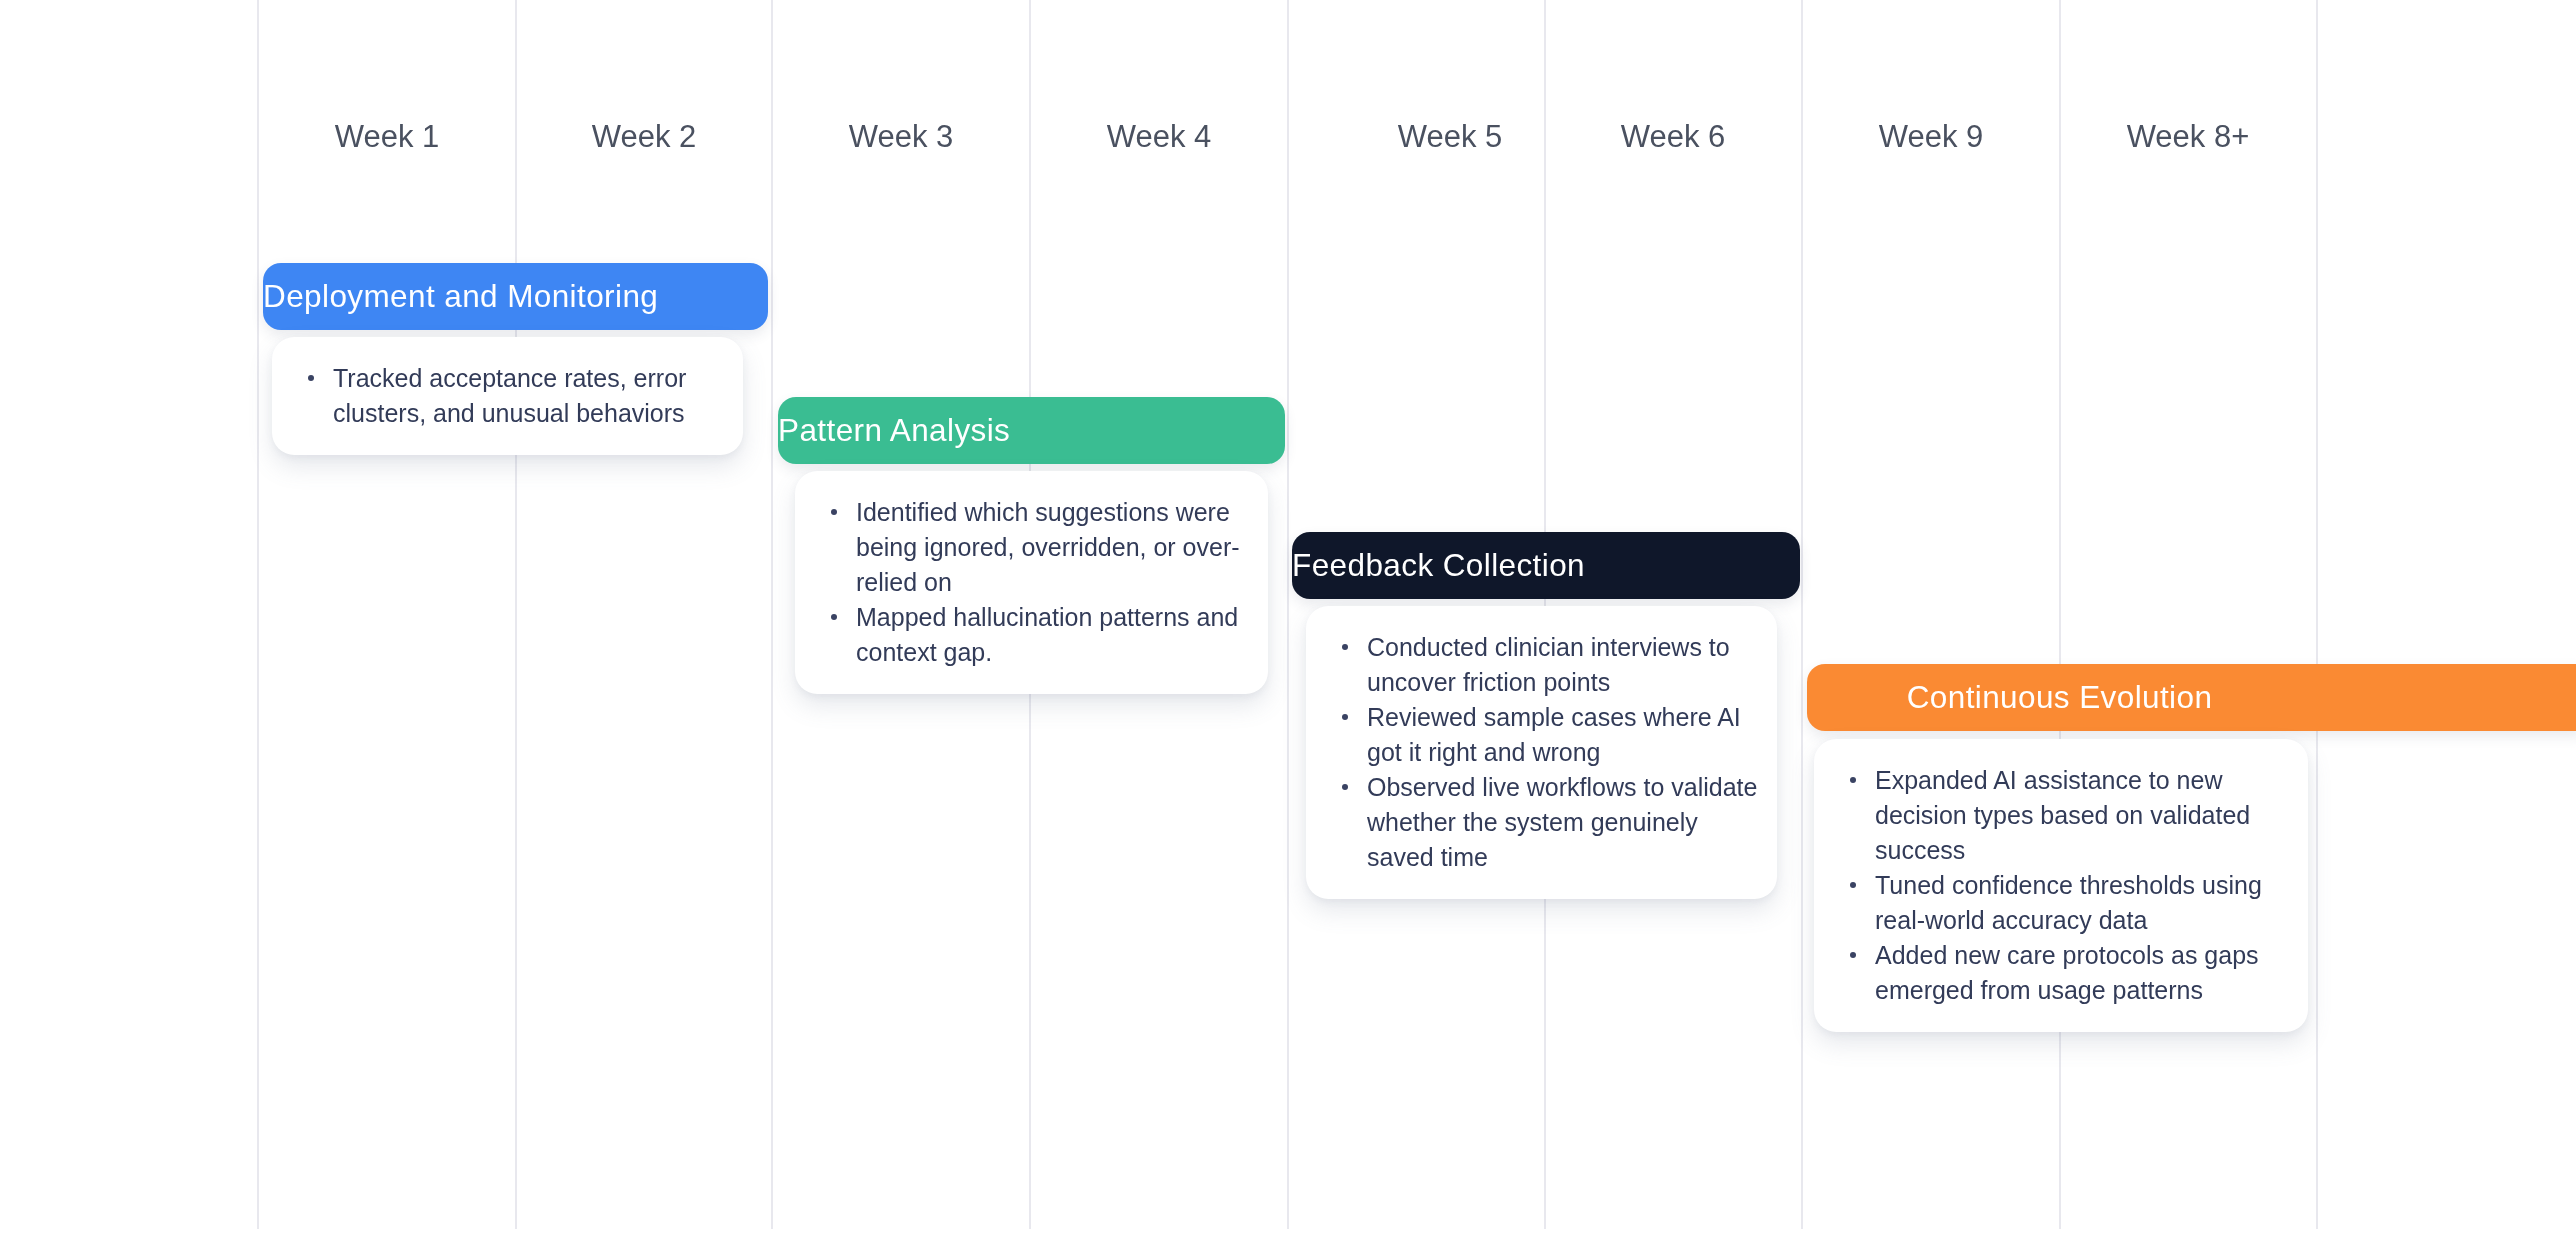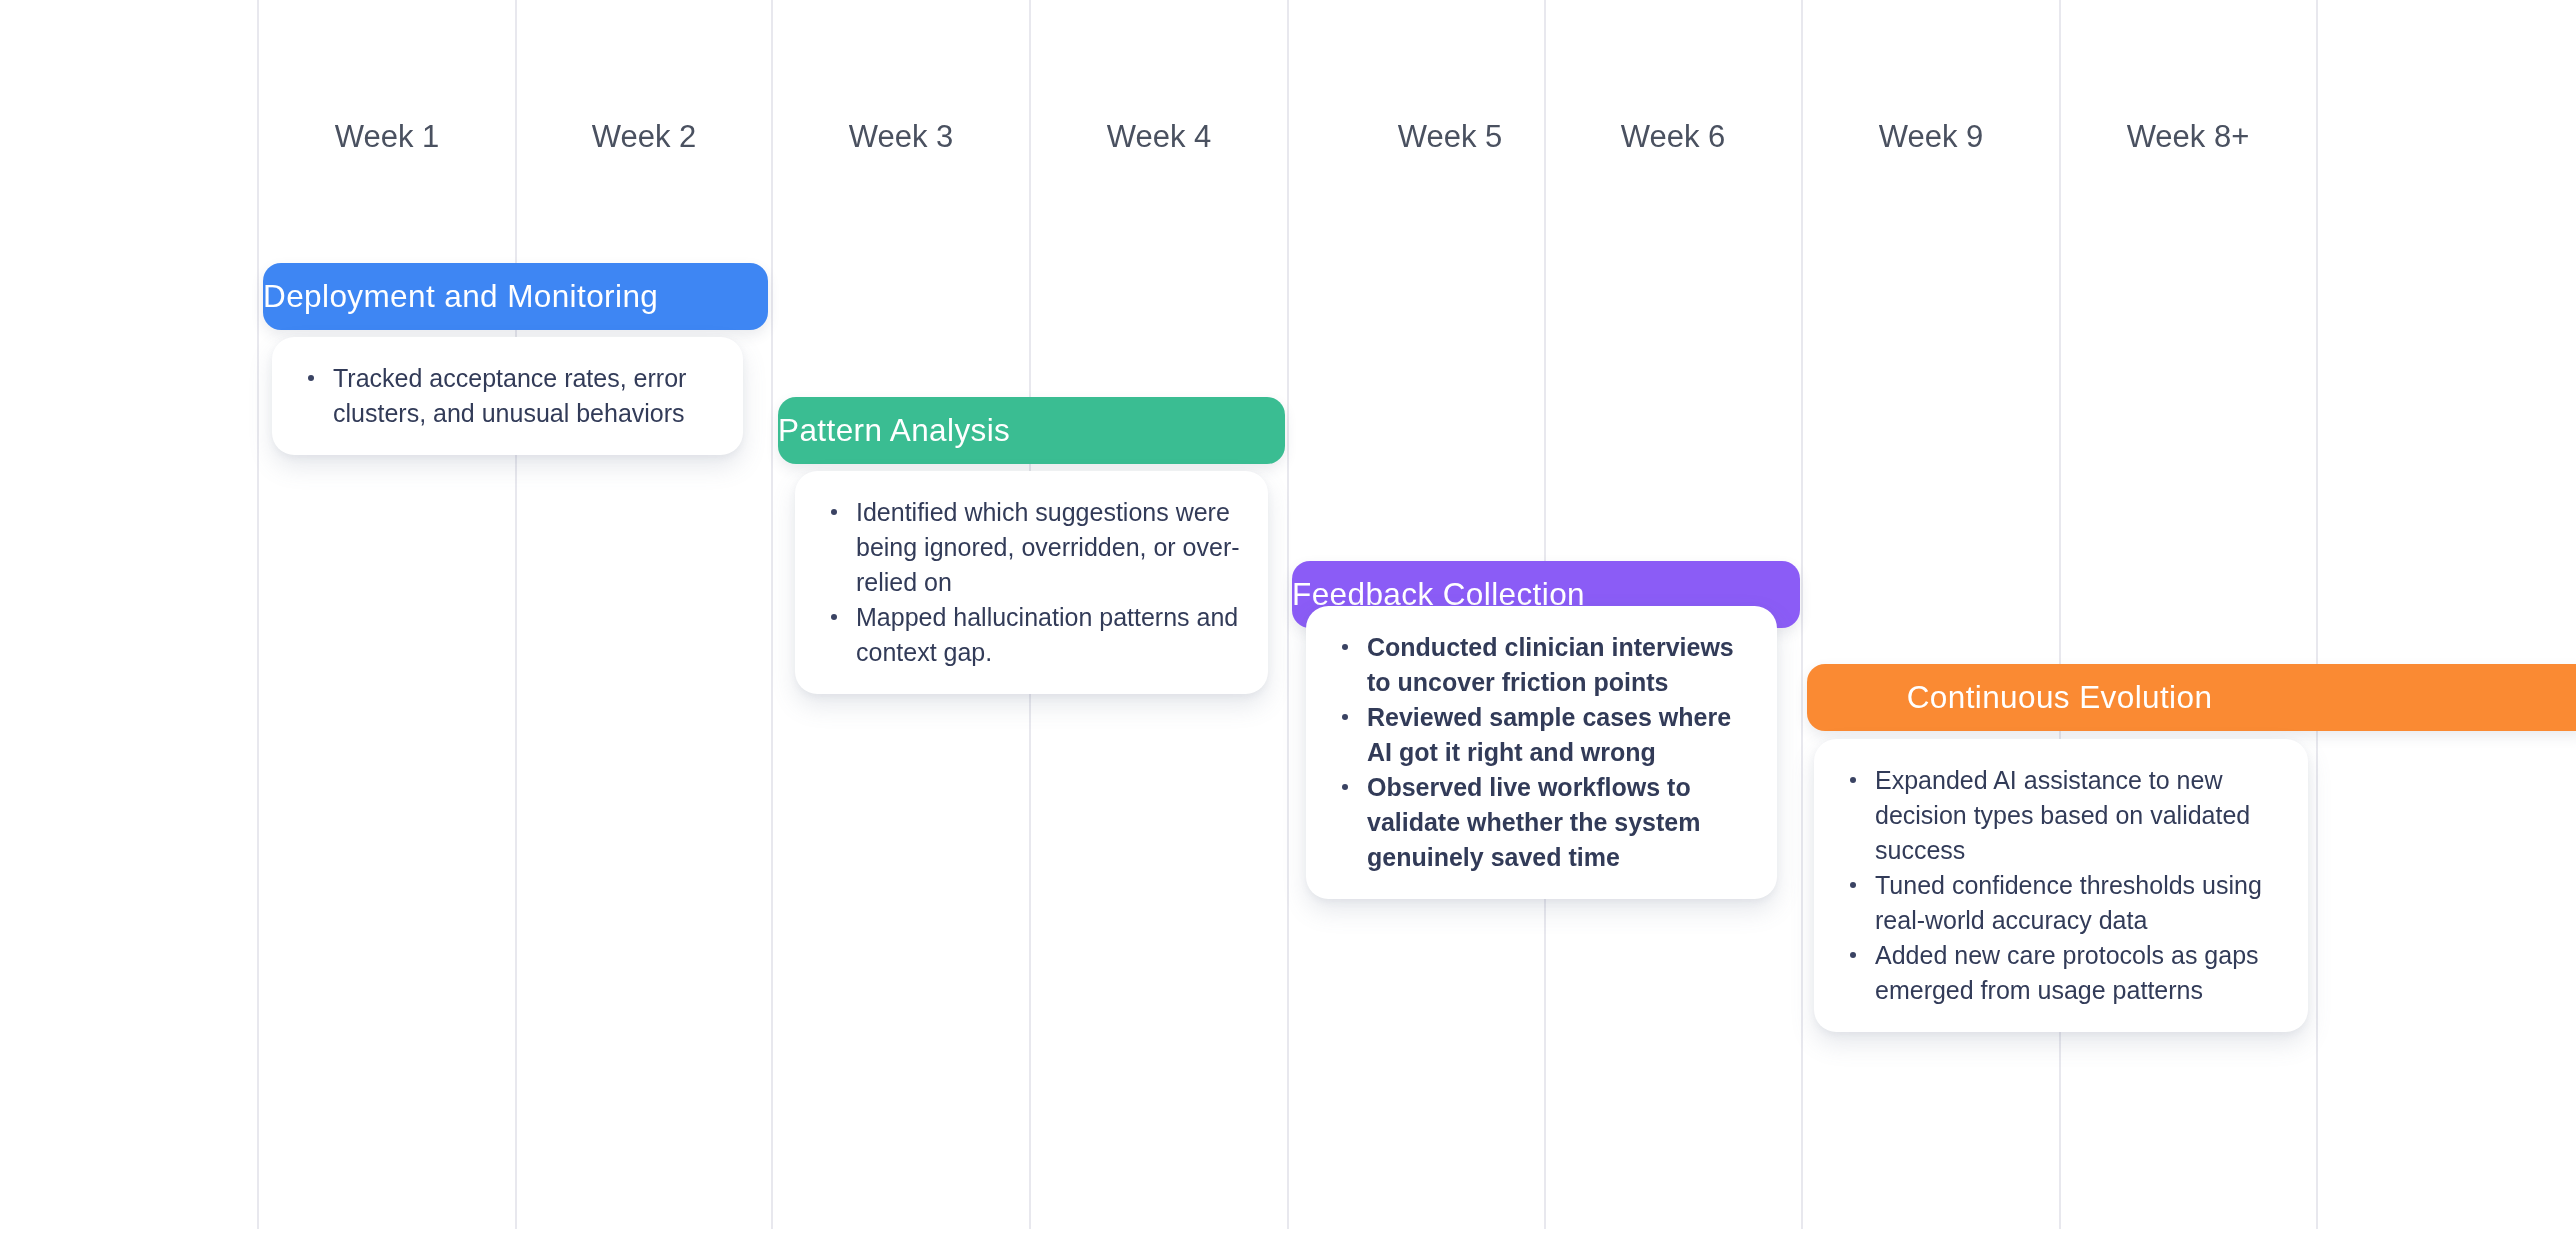--- a/index.html
+++ b/index.html
@@ -66,21 +66,21 @@
     position: absolute; box-sizing: border-box;
     background: #ffffff;
     border-radius: 22.4px;
     padding: 24px 18px 24px 25px;
     box-shadow: 0 11.2px 25px rgba(108, 120, 145, 0.16), 0 2.8px 7px rgba(108, 120, 145, 0.08);
     font-size: 25px; line-height: 35px;
     color: #323b58;
   }
   .p1 .card { left: 272px;  top: 337px;  width: 471px; }
   .p2 .card { left: 795px; top: 471px;  width: 473px; }
-  .p3 .card { left: 1306px; top: 606px;  width: 471px; font-weight: bold; }
+  .p3 .card { left: 1306px; top: 606px;  width: 471px; }
   .p4 .card { left: 1814px; top: 739px; width: 494px; }
 
   .card ul { margin: 0; padding: 0; list-style: none; }
   .card li { position: relative; padding-left: 36px; }
   .card li::before {
     content: "";
     position: absolute; left: 11.2px; top: 14px;
     width: 6.3px; height: 6.3px; border-radius: 50%;
     background: #3a4363;
   }
@@ -126,21 +126,21 @@
     </div>
     <div class="card">
       <ul>
         <li>Identified which suggestions were being ignored, overridden, or over-relied on</li>
         <li>Mapped hallucination patterns and context gap.</li>
       </ul>
     </div>
   </div>
 
   <div class="phase p3">
-    <div class="bar" style="background: #8b5cf6; margin-top: 29px;">
+    <div class="bar" style="background: #0f172a;">
       <span class="bar-label">Feedback Collection</span>
     </div>
     <div class="card">
       <ul>
         <li>Conducted clinician interviews to uncover friction points</li>
         <li>Reviewed sample cases where AI got it right and wrong</li>
         <li>Observed live workflows to validate whether the system genuinely saved time</li>
       </ul>
     </div>
   </div>

